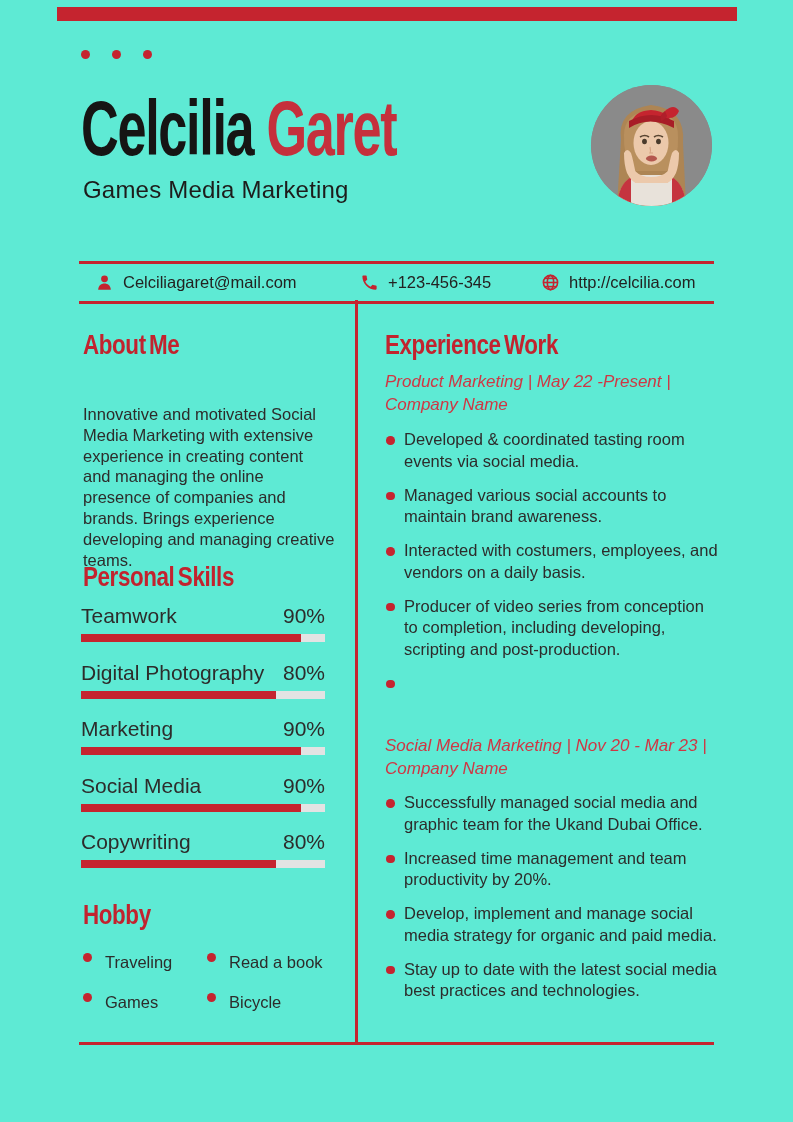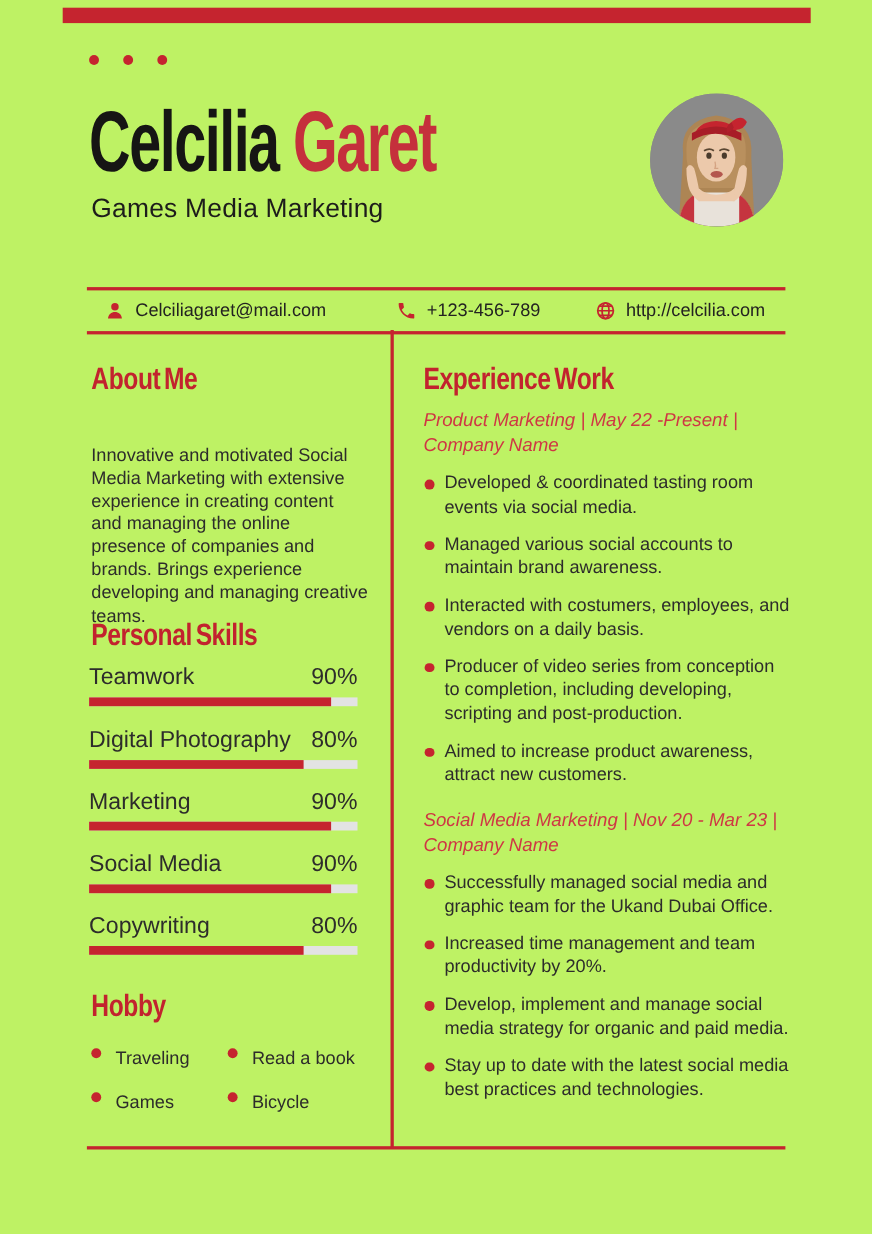--- a/index.html
+++ b/index.html
@@ -1,16 +1,16 @@
 <!DOCTYPE html>
 <html><head>
 <meta charset="utf-8">
 <style>
   html,body{margin:0;padding:0;background:#fff;}
-  .page{position:relative;width:793px;height:1122px;background:#bef264;overflow:hidden;
+  .page{position:relative;width:793px;height:1122px;background:#5eead4;overflow:hidden;
         font-family:"Liberation Sans",sans-serif;color:#2d2c2b;}
 
   .topbar{position:absolute;left:57px;top:7px;width:680px;height:14px;background:#c5242f;}
 
   .dots{position:absolute;left:81px;top:50px;display:flex;gap:22px;}
   .dot{width:9px;height:9px;border-radius:50%;background:#c5242f;}
 
   .name{position:absolute;left:81px;top:89px;font-size:78px;font-weight:bold;line-height:1;
         letter-spacing:-2px;white-space:nowrap;}
   .name .inner{display:inline-block;transform:scaleX(0.67);transform-origin:left center;}
@@ -116,21 +116,21 @@
           </svg>
       </span>
       <span>Celciliagaret@mail.com</span>
     </div>
     <div class="contact-item ci-2">
       <span class="cicon">
         <svg width="19" height="19" viewBox="0 0 24 24">
             <path d="M6.6 10.8c1.5 2.9 3.8 5.3 6.7 6.7l2.2-2.2c.3-.3.7-.4 1-.2 1.1.4 2.3.6 3.5.6.6 0 1 .4 1 1V20c0 .6-.4 1-1 1C10.6 21 3 13.4 3 4c0-.6.4-1 1-1h3.5c.6 0 1 .4 1 1 0 1.2.2 2.4.6 3.5.1.3 0 .7-.2 1l-2.3 2.3z" fill="#c5242f"></path>
           </svg>
       </span>
-      <span>+123-456-789</span>
+      <span>+123-456-345</span>
     </div>
     <div class="contact-item ci-3">
       <span class="cicon">
         <svg width="19" height="19" viewBox="0 0 24 24" fill="none" stroke="#c5242f" stroke-width="2">
             <circle cx="12" cy="12" r="9"></circle>
             <ellipse cx="12" cy="12" rx="4" ry="9"></ellipse>
             <line x1="3" y1="12" x2="21" y2="12"></line>
             <line x1="4.2" y1="6.8" x2="19.8" y2="6.8"></line>
             <line x1="4.2" y1="17.2" x2="19.8" y2="17.2"></line>
           </svg>
@@ -218,21 +218,21 @@
 
   <div class="job-title jt-1">
     <span>Product Marketing | May 22 -Present |</span><br>
     <span>Company Name</span>
   </div>
   <ul class="bullets bl-1">
     <li><span class="bdot"></span><span>Developed &amp; coordinated tasting room events via social media.</span></li>
     <li><span class="bdot"></span><span>Managed various social accounts to maintain brand awareness.</span></li>
     <li><span class="bdot"></span><span>Interacted with costumers, employees, and vendors on a daily basis.</span></li>
     <li><span class="bdot"></span><span>Producer of video series from conception to completion, including developing, scripting and post-production.</span></li>
-    <li><span class="bdot"></span><span>Aimed to increase product awareness, attract new customers.</span></li>
+    <li><span class="bdot"></span></li>
   </ul>
 
   <div class="job-title jt-2">
     <span>Social Media Marketing | Nov 20 - Mar 23 |</span><br>
     <span>Company Name</span>
   </div>
   <ul class="bullets bl-2">
     <li><span class="bdot"></span><span>Successfully managed social media and graphic team for the Ukand Dubai Office.</span></li>
     <li><span class="bdot"></span><span>Increased time management and team productivity by 20%.</span></li>
     <li><span class="bdot"></span><span>Develop, implement and manage social media strategy for organic and paid media.</span></li>

